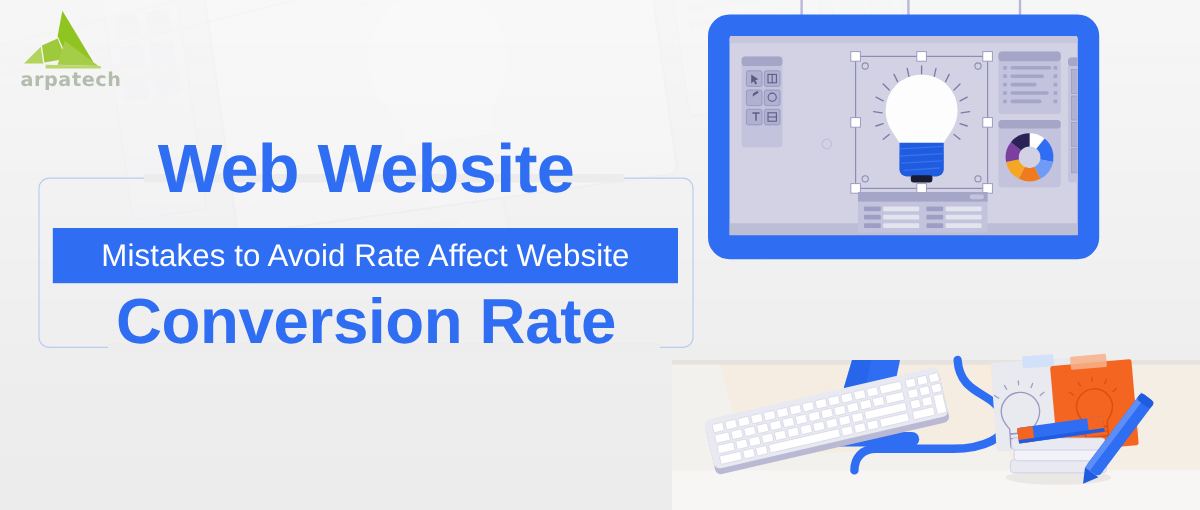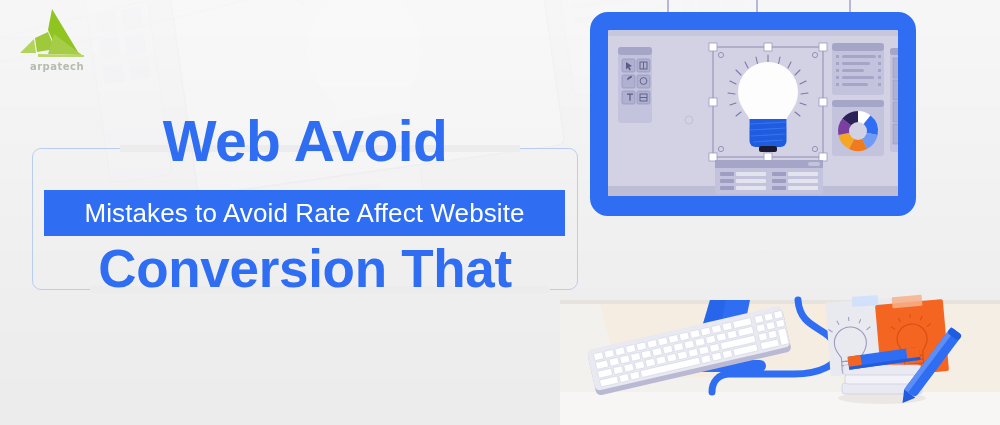--- a/index.html
+++ b/index.html
@@ -12,21 +12,21 @@
 
   
   .bg-ghost{position:absolute;inset:0;overflow:hidden;opacity:1;}
   .bg-ghost svg{position:absolute;left:0;top:0;}
 
   
   .logo{position:absolute;left:8px;top:8px;width:92px;height:72px;}
   .logo-mark{position:absolute;left:10px;top:0;width:72px;height:52px;}
   .logo-text{
     position:absolute;left:9px;top:52px;width:80px;
-    font-size:10px;letter-spacing:.5px;color:#b3bdae;
+    font-size:16px;letter-spacing:.5px;color:#b3bdae;
     font-family:"DejaVu Sans", sans-serif;font-weight:700;
     text-align:center;line-height:14px;
   }
 
   
   .headline{position:absolute;left:32px;top:148px;width:546px;height:142px;}
   .frame{
     position:absolute;left:0;top:0;width:546px;height:142px;
     border:1.4px solid #b9cdf0;border-radius:9px;box-sizing:border-box;
     pointer-events:none;
@@ -154,27 +154,27 @@
       </svg>
     </div>
     <div class="logo-text">arpatech</div>
   </div>
 
   <div class="headline">
     <div class="frame"></div>
     <div class="frame-gap-tl"></div>
     <div class="frame-gap-bl"></div>
 
-    <div class="title-1">Web Avoid</div>
+    <div class="title-1">Web Website</div>
 
     <div class="subtitle-bar">
       <span>Mistakes to Avoid Rate Affect Website</span>
     </div>
 
-    <div class="title-2">Conversion That</div>
+    <div class="title-2">Conversion Rate</div>
   </div>
 
   <div class="art">
     <svg width="440" height="425" viewBox="0 0 440 425" xmlns="http://www.w3.org/2000/svg" aria-hidden="true">
       <defs>
         <clipPath id="scr">
             <rect x="48" y="30" width="290" height="168" rx="2"></rect>
           </clipPath>
         <clipPath id="artclip">
             <rect x="0" y="0" width="440" height="425"></rect>

